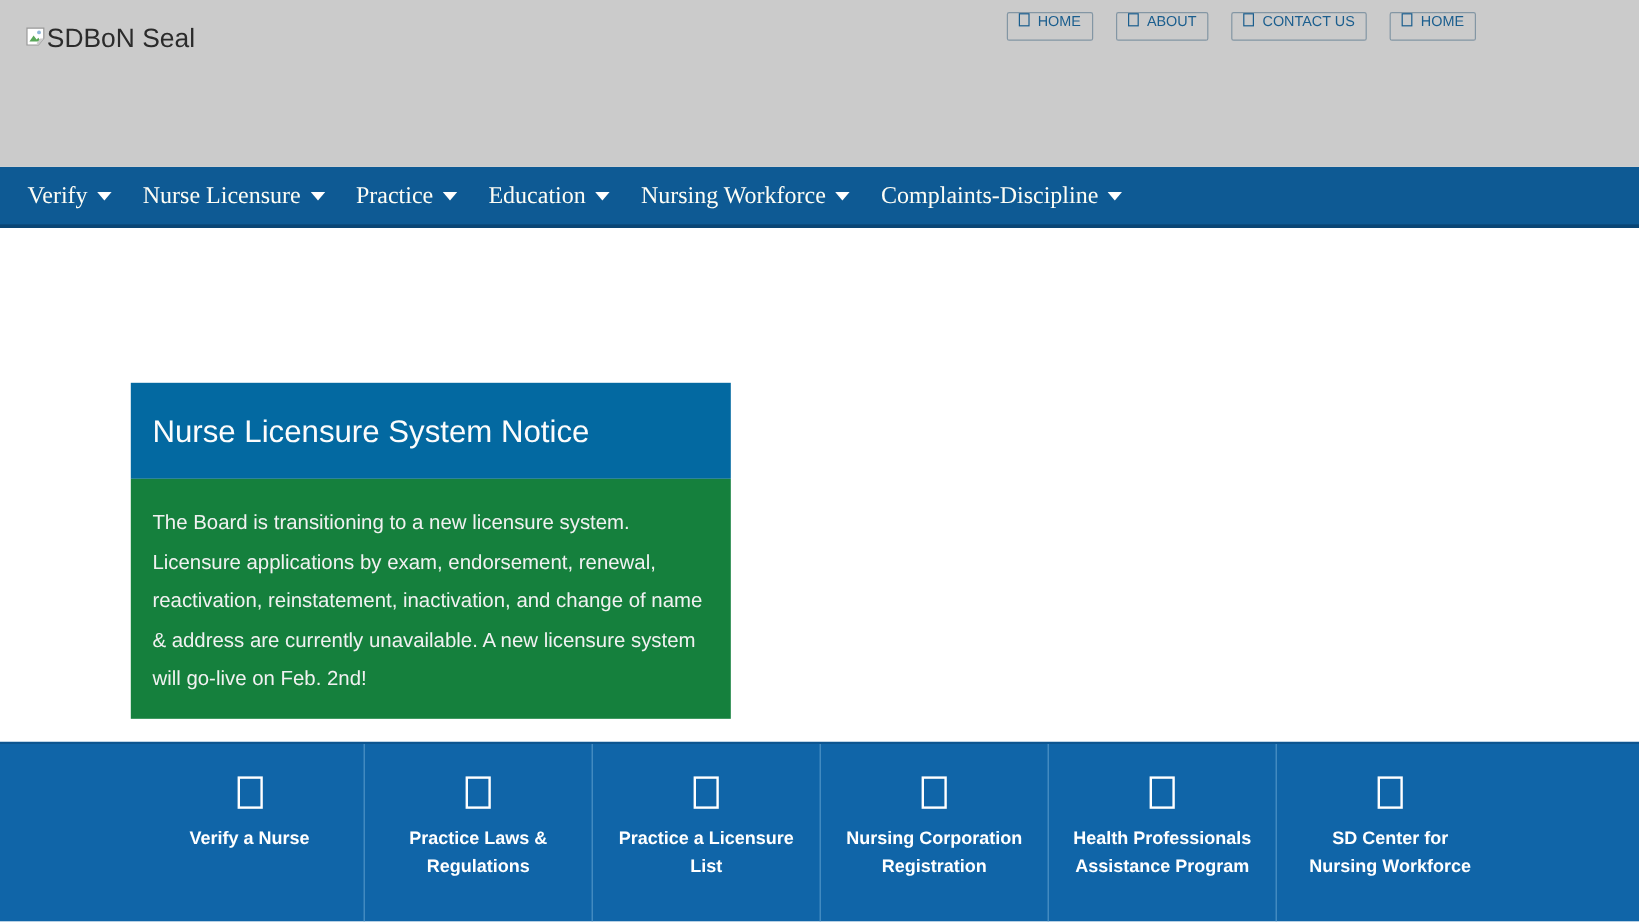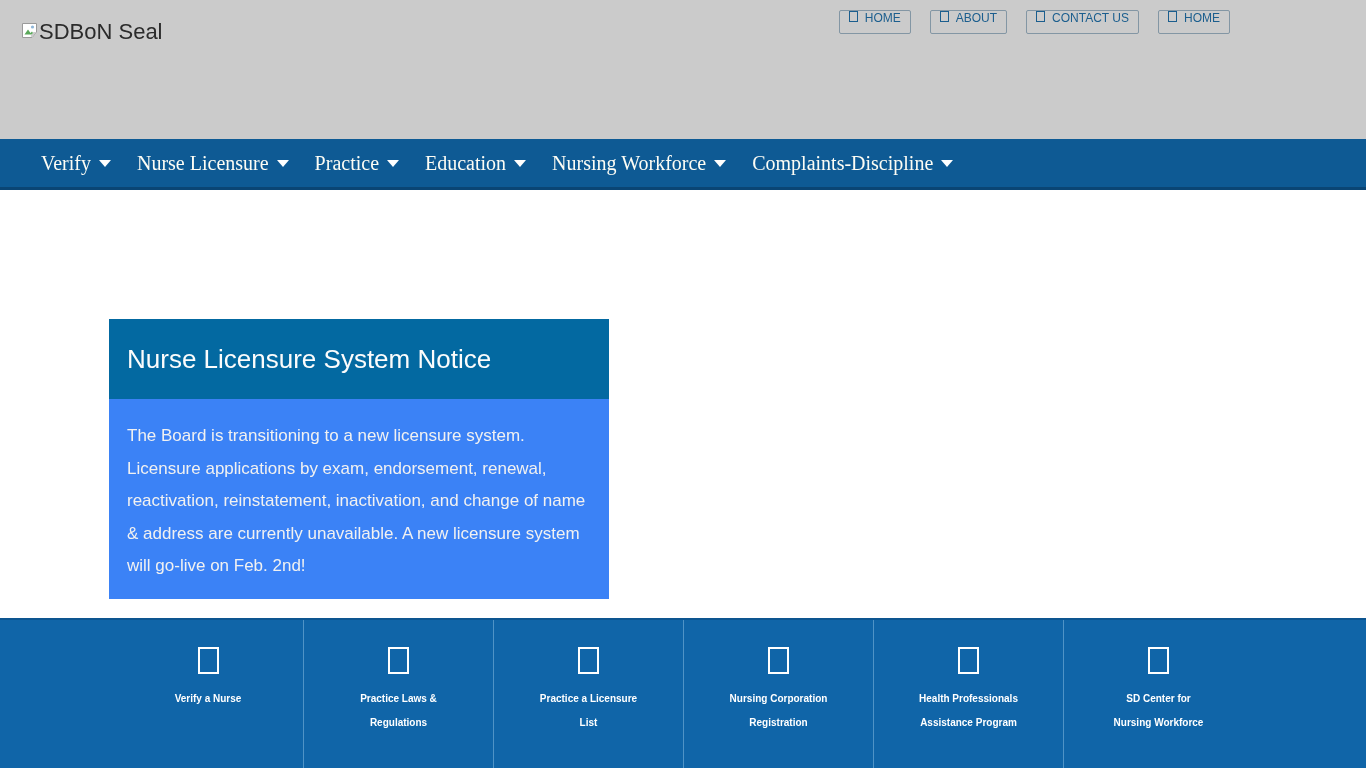--- a/index.html
+++ b/index.html
@@ -57,21 +57,21 @@
     margin-right: 7px;
   }
 
   
   .main-nav {
     width: 100%; height: 51px;
     background: #0e5a94;
     border-bottom: 3px solid #0a4574;
     display: flex;
     align-items: center;
-    padding-left: 28px;
+    padding-left: 10px;
   }
   .nav-item {
     display: inline-flex;
     align-items: center;
     padding: 0 13px;
     color: #fdfdf5;
     font-family: "Liberation Serif", serif;
     font-size: 20px;
     text-decoration: none;
     cursor: pointer;
@@ -104,21 +104,21 @@
     display: flex;
     align-items: center;
   }
   .notice-title {
     color: #fcfcfc;
     font-size: 26px;
     font-weight: normal;
   }
   .notice-body {
     height: 200px;
-    background: #3b82f6;
+    background: #15803d;
     padding: 21px 18px;
   }
   .notice-text {
     color: #f1f1f1;
     font-size: 17px;
     line-height: 32.5px;
   }
 
   
   .quick-links {
@@ -145,21 +145,21 @@
     border-left: 1px solid #4f93c6;
   }
   .tofu-lg {
     display: inline-block;
     width: 21px; height: 27px;
     border: 2px solid #ffffff;
     margin-bottom: 13px;
   }
   .quick-label {
     color: #ffffff;
-    font-size: 10px;
+    font-size: 15px;
     font-weight: bold;
     line-height: 23.5px;
     text-align: center;
   }
   .quick-label span { display: block; }
 </style>
 </head>
 <body>
 
 <header class="top-header">

